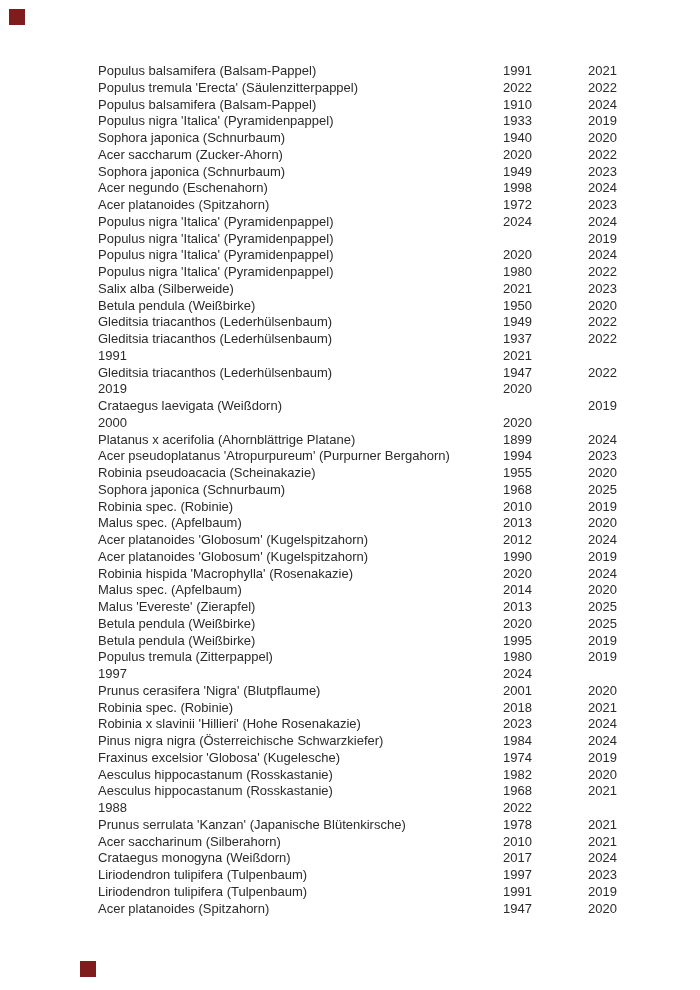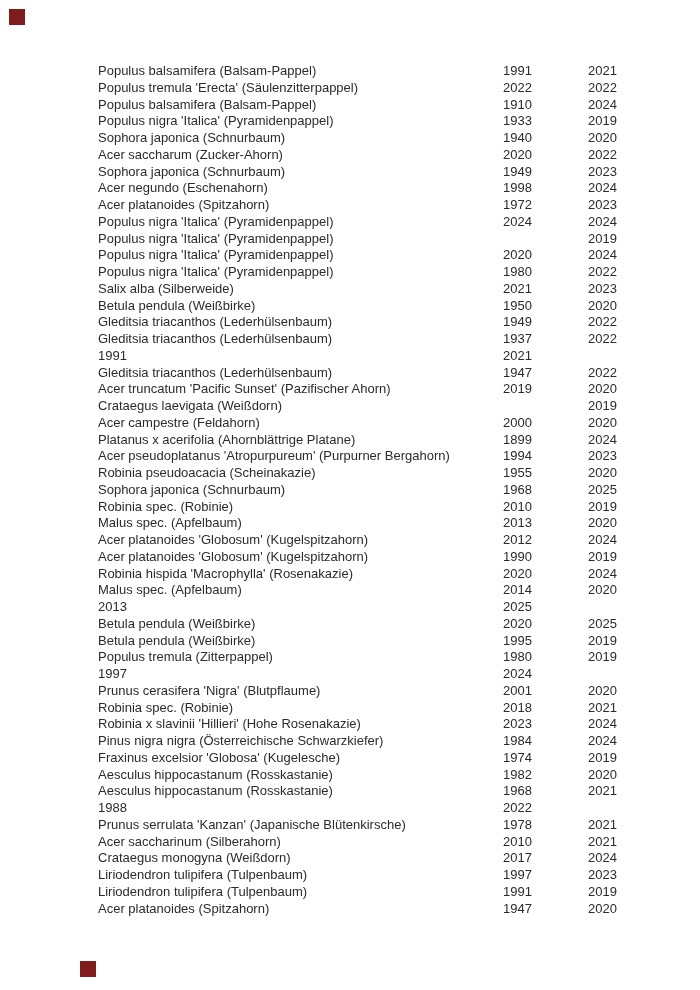--- a/index.html
+++ b/index.html
@@ -161,33 +161,31 @@
     <span class="cell">2021</span>
   </div>
 
   <div class="row">
     <span class="cell">Gleditsia triacanthos (Lederhülsenbaum)</span>
     <span class="cell">1947</span>
     <span class="cell">2022</span>
   </div>
 
   <div class="row">
-    <span class="cell">Acer truncatum 'Pacific Sunset' (Pazifischer Ahorn)</span>
     <span class="cell">2019</span>
     <span class="cell">2020</span>
   </div>
 
   <div class="row">
     <span class="cell">Crataegus laevigata (Weißdorn)</span>
     <span class="cell"></span>
     <span class="cell">2019</span>
   </div>
 
   <div class="row">
-    <span class="cell">Acer campestre (Feldahorn)</span>
     <span class="cell">2000</span>
     <span class="cell">2020</span>
   </div>
 
   <div class="row">
     <span class="cell">Platanus x acerifolia (Ahornblättrige Platane)</span>
     <span class="cell">1899</span>
     <span class="cell">2024</span>
   </div>
 
@@ -239,20 +237,21 @@
     <span class="cell">2024</span>
   </div>
 
   <div class="row">
     <span class="cell">Malus spec. (Apfelbaum)</span>
     <span class="cell">2014</span>
     <span class="cell">2020</span>
   </div>
 
   <div class="row">
+    <span class="cell">Malus 'Evereste' (Zierapfel)</span>
     <span class="cell">2013</span>
     <span class="cell">2025</span>
   </div>
 
   <div class="row">
     <span class="cell">Betula pendula (Weißbirke)</span>
     <span class="cell">2020</span>
     <span class="cell">2025</span>
   </div>
 

